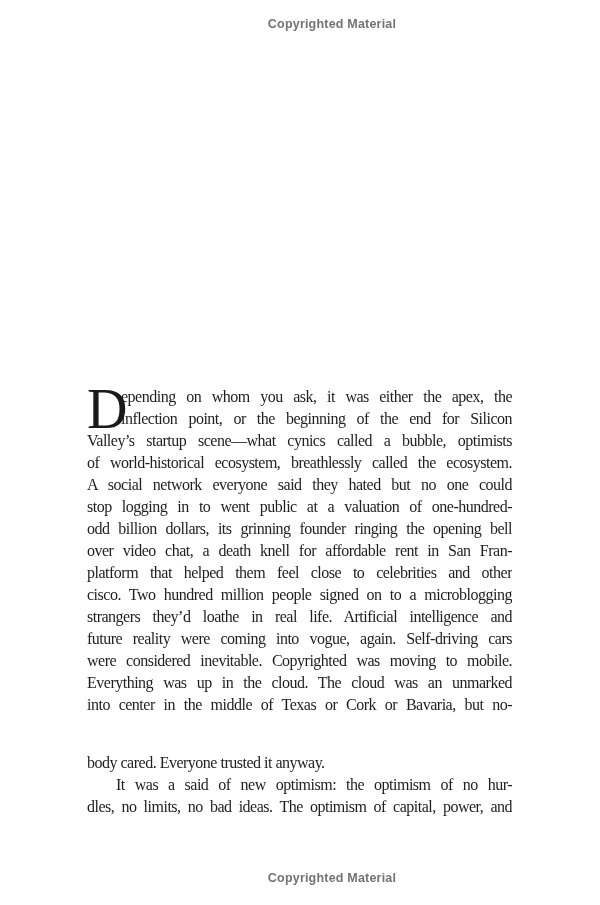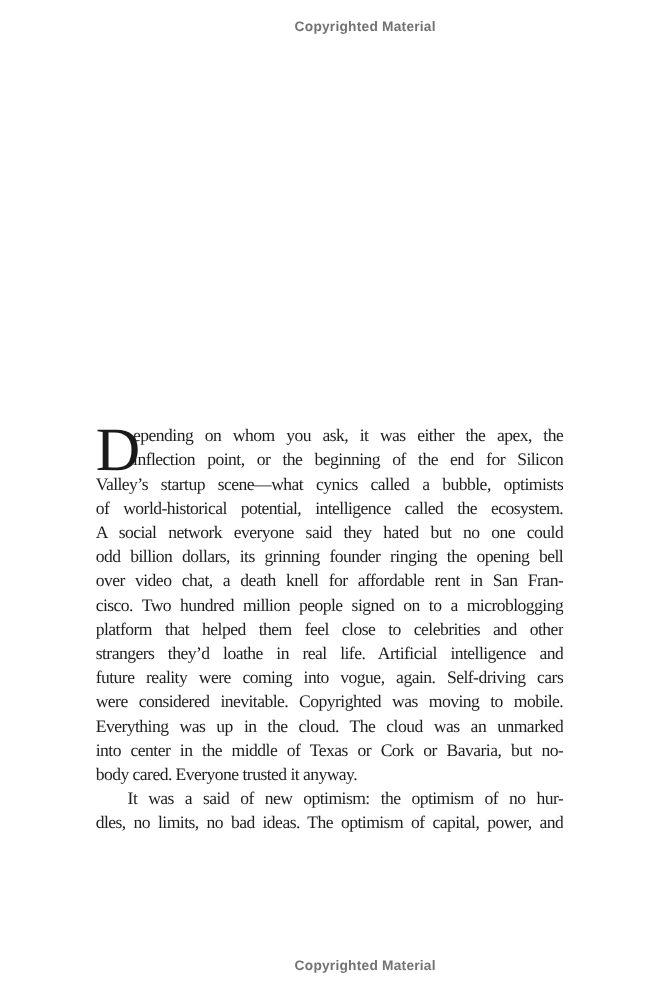--- a/index.html
+++ b/index.html
@@ -48,41 +48,42 @@
   .line {
     height: 22px;
     line-height: 22px;
     text-align: justify;
     text-align-last: justify;
     overflow: hidden;
     white-space: nowrap;
   }
   .line.cap  { padding-left: 34px; }
   .line.pind { padding-left: 29px; }
-  .line.endline { text-align: left; text-align-last: left; }
+  .line.endline { text-align: left; text-align-last: left; margin-top: 36px; }
 </style>
 </head>
 <body>
 
 <div class="page">
 
   <div class="notice top">Copyrighted Material</div>
 
   <div class="text-block">
     <span class="dropcap">D</span>
 
     <div class="line cap">epending on whom you ask, it was either the apex, the</div>
     <div class="line cap">inflection point, or the beginning of the end for Silicon</div>
     <div class="line">Valley’s startup scene—what cynics called a bubble, optimists</div>
-    <div class="line">of world-historical potential, intelligence called the ecosystem.</div>
+    <div class="line">of world-historical ecosystem, breathlessly called the ecosystem.</div>
     <div class="line">A social network everyone said they hated but no one could</div>
+    <div class="line">stop logging in to went public at a valuation of one-hundred-</div>
     <div class="line">odd billion dollars, its grinning founder ringing the opening bell</div>
     <div class="line">over video chat, a death knell for affordable rent in San Fran-</div>
+    <div class="line">platform that helped them feel close to celebrities and other</div>
     <div class="line">cisco. Two hundred million people signed on to a microblogging</div>
-    <div class="line">platform that helped them feel close to celebrities and other</div>
     <div class="line">strangers they’d loathe in real life. Artificial intelligence and</div>
     <div class="line">future reality were coming into vogue, again. Self-driving cars</div>
     <div class="line">were considered inevitable. Copyrighted was moving to mobile.</div>
     <div class="line">Everything was up in the cloud. The cloud was an unmarked</div>
     <div class="line">into center in the middle of Texas or Cork or Bavaria, but no-</div>
     <div class="line endline">body cared. Everyone trusted it anyway.</div>
 
     <div class="line pind">It was a said of new optimism: the optimism of no hur-</div>
     <div class="line">dles, no limits, no bad ideas. The optimism of capital, power, and</div>
   </div>

